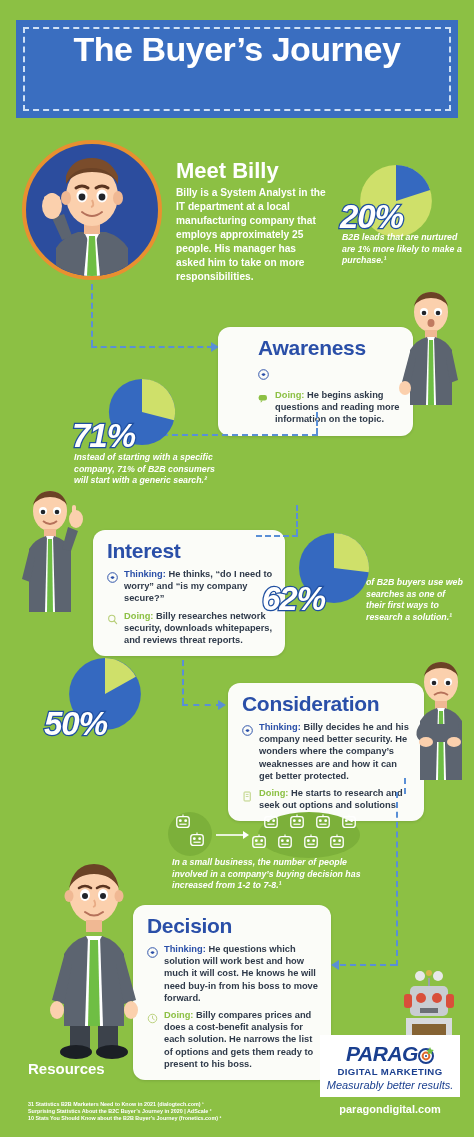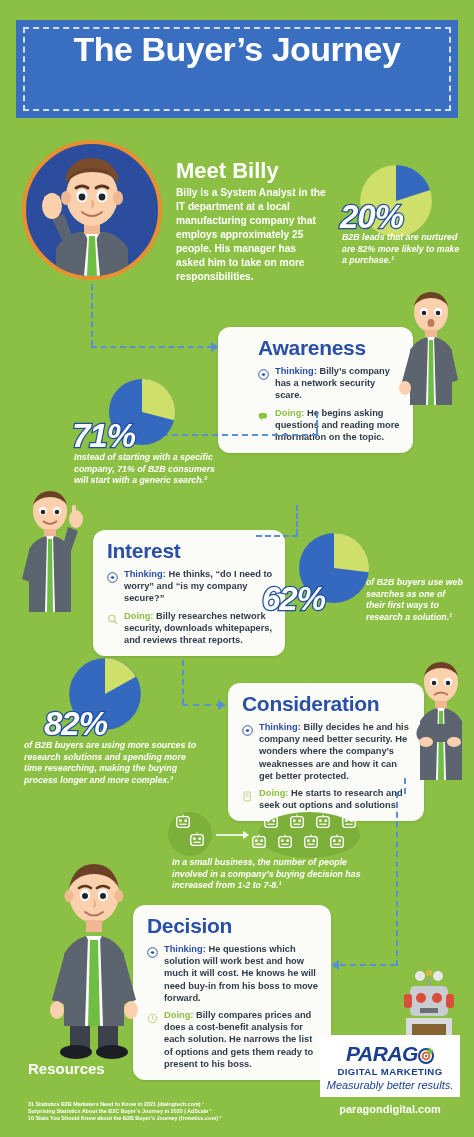--- a/index.html
+++ b/index.html
@@ -184,36 +184,35 @@
   <div class="meet-title">Meet Billy</div>
   <div class="meet-body">Billy is a System Analyst in the IT department at a local manufacturing company that employs approximately 25 people. His manager has asked him to take on more responsibilities.</div>
 
   <div style="position:absolute; left:357px; top:162px;">
     <svg width="78" height="78" viewBox="0 0 100 100">
       <circle cx="50" cy="50" r="46" fill="#cfe06a"></circle>
       <path d="M50 50 L50 4 A46 46 0 0 1 93.7 35.8 Z" fill="#3569c0"></path>
     </svg>
   </div>
   <div class="stat-num" style="left:340px; top:198px;">20%</div>
-  <div class="stat-cap" style="left:342px; top:232px; width:122px;">B2B leads that are nurtured are 82% more likely to make a purchase.¹</div>
+  <div class="stat-cap" style="left:342px; top:232px; width:122px;">B2B leads that are nurtured are 1% more likely to make a purchase.¹</div>
 
   <div class="vline" style="left:91px; top:284px; height:62px;"></div>
   <div class="hline" style="left:91px; top:346px; width:122px;"></div>
   <div class="arrow-r" style="left:211px; top:342px;"></div>
 
   <div class="card" style="left:218px; top:327px; width:195px;padding-left:40px;">
     <h2>Awareness</h2>
     <div class="row">
       <span class="ic">
         <svg width="11" height="11" viewBox="0 0 16 16">
             <circle cx="8" cy="8" r="7" fill="none" stroke="#2a4fa8" stroke-width="1.4"></circle>
             <path d="M5 8 Q8 4 11 8 Q8 12 5 8" fill="#2a4fa8"></path>
           </svg>
       </span>
-      <p><span class="lab-think">Thinking:</span><span> Billy’s company has a network security scare.</span></p>
     </div>
     <div class="row">
       <span class="ic">
         <svg width="11" height="11" viewBox="0 0 16 16">
             <rect x="1" y="3" width="12" height="8" rx="3" fill="#8cc044"></rect>
             <path d="M4 11 L4 14 L7 11 Z" fill="#8cc044"></path>
           </svg>
       </span>
       <p><span class="lab-do">Doing:</span><span> He begins asking questions and reading more information on the topic.</span></p>
     </div>
@@ -302,22 +301,21 @@
   </div>
   <div class="stat-num" style="left:262px; top:580px;">62%</div>
   <div class="stat-cap" style="left:366px; top:577px; width:100px;">of B2B buyers use web searches as one of their first ways to research a solution.¹</div>
 
   <div style="position:absolute; left:66px; top:655px;">
     <svg width="78" height="78" viewBox="0 0 100 100">
       <circle cx="50" cy="50" r="46" fill="#3569c0"></circle>
       <path d="M50 50 L50 4 A46 46 0 0 1 89.5 27.8 Z" fill="#cfe06a"></path>
     </svg>
   </div>
-  <div class="stat-num" style="left:44px; top:705px;">82%</div>
-  <div class="stat-cap" style="left:24px; top:740px; width:180px;">of B2B buyers are using more sources to research solutions and spending more time researching, making the buying process longer and more complex.³</div>
+  <div class="stat-num" style="left:44px; top:705px;">50%</div>
 
   <div class="vline" style="left:182px; top:660px; height:44px;"></div>
   <div class="hline" style="left:182px; top:704px; width:40px;"></div>
   <div class="arrow-r" style="left:218px; top:700px;"></div>
 
   <div class="card" style="left:228px; top:683px; width:196px;">
     <h2>Consideration</h2>
     <div class="row">
       <span class="ic">
         <svg width="11" height="11" viewBox="0 0 16 16">

